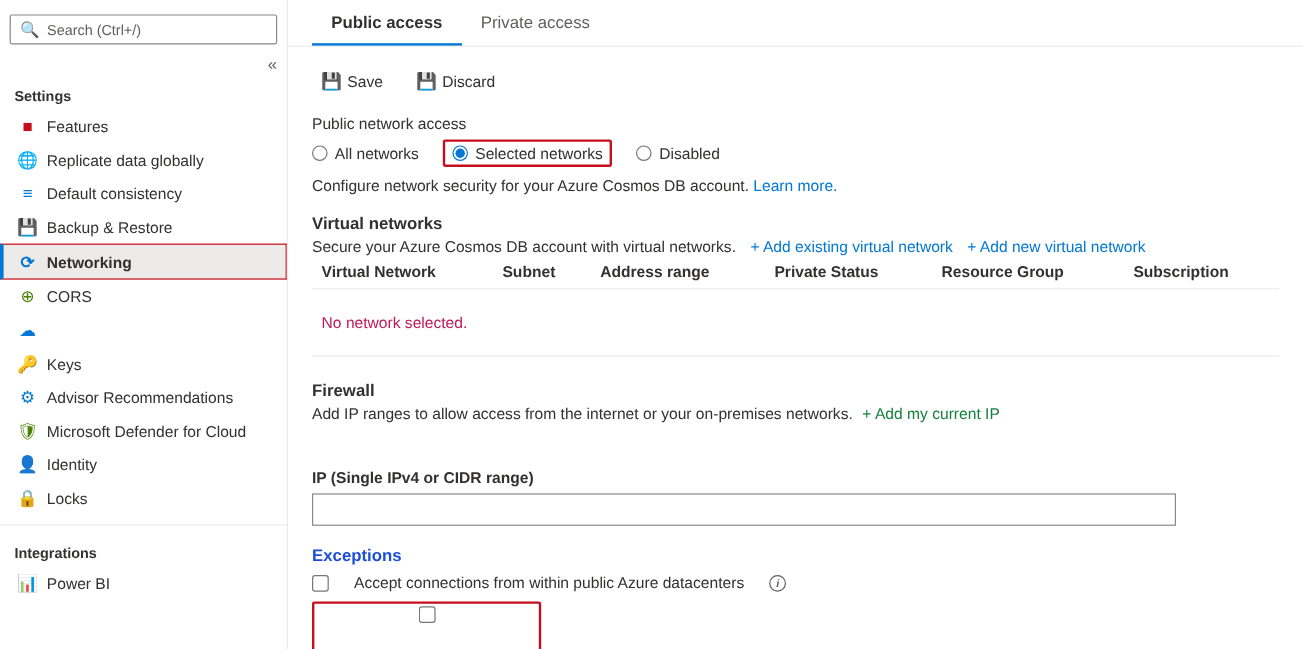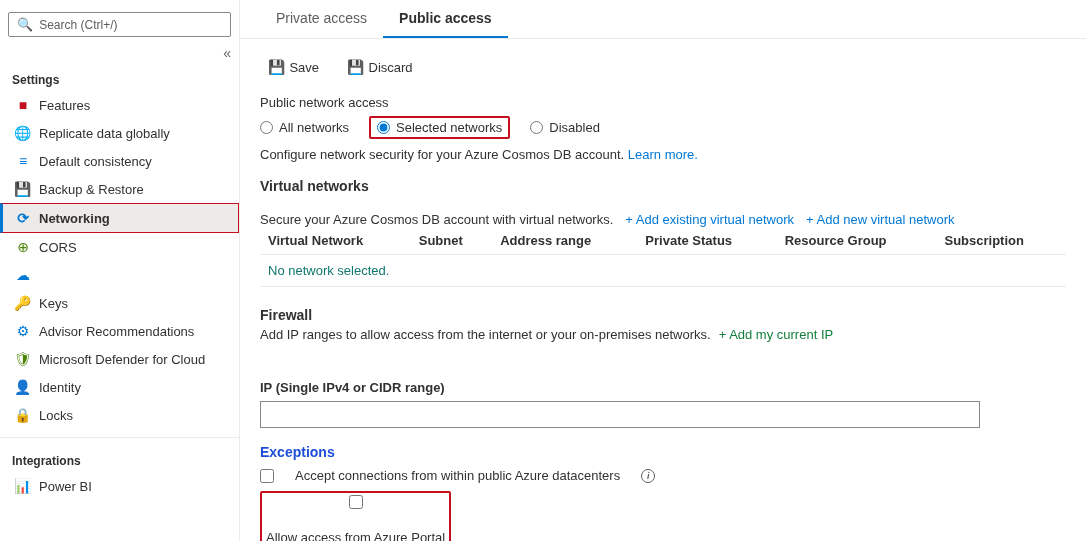--- a/index.html
+++ b/index.html
@@ -31,27 +31,27 @@
     .section-title { font-size: 13px; font-weight: 400; color: #323130; margin-bottom: 6px; }
     .radio-group { display: flex; align-items: center; gap: 20px; margin-bottom: 8px; }
     .radio-option { display: flex; align-items: center; gap: 6px; cursor: pointer; font-size: 13px; }
     .radio-option input[type="radio"] { accent-color: #0078d4; }
     .selected-networks-box { border: 2px solid #c50f1f; border-radius: 2px; padding: 2px 6px; display: flex; align-items: center; gap: 6px; }
 
     .help-text { font-size: 13px; color: #323130; margin-bottom: 16px; }
     .help-text a { color: #0078d4; text-decoration: none; }
 
     .vnet-section { margin-bottom: 20px; }
-    .vnet-header { font-size: 14px; font-weight: 600; color: #323130; margin-bottom: 18px; }
+    .vnet-header { font-size: 14px; font-weight: 600; color: #323130; margin-bottom: 4px; }
     .vnet-desc { display: flex; align-items: center; gap: 12px; font-size: 13px; color: #323130; margin-bottom: 0; flex-wrap: wrap; }
     .vnet-desc a { color: #0078d4; text-decoration: none; }
 
     .vnet-table { width: 100%; border-collapse: collapse; }
     .vnet-table th { font-size: 13px; font-weight: 600; color: #323130; text-align: left; padding: 6px 8px; border-bottom: 1px solid #edebe9; white-space: nowrap; }
-    .vnet-table td { font-size: 13px; color: #0f766e; padding: 8px 8px; border-bottom: 1px solid #edebe9; }
+    .vnet-table td { font-size: 13px; color: #be185d; padding: 20px 8px; border-bottom: 1px solid #edebe9; }
     .no-network { color: #605e5c; font-style: normal; font-size: 13px; }
 
     .firewall-section { margin-bottom: 16px; }
     .firewall-header { font-size: 14px; font-weight: 600; color: #323130; margin-bottom: 4px; }
     .firewall-desc { display: flex; align-items: center; gap: 8px; font-size: 13px; color: #323130; margin-bottom: 12px; }
     .firewall-desc a { color: #15803d; text-decoration: none; }
 
     .ip-label { font-size: 13px; font-weight: 600; color: #323130; margin-bottom: 6px; margin-top: 38px; }
     .ip-input { width: 100%; max-width: 720px; border: 1px solid #8a8886; padding: 5px 8px; font-size: 13px; outline: none; }
 
@@ -128,22 +128,22 @@
   <div class="divider"></div>
   <div class="sidebar-section-label">Integrations</div>
   <div class="sidebar-item">
     <span class="item-icon" style="color:#f2c811;">📊</span>
     <span class="item-label">Power BI</span>
   </div>
 </div>
 
 <div class="main">
   <div class="tabs">
+    <div class="tab active">Public access</div>
     <div class="tab">Private access</div>
-    <div class="tab active">Public access</div>
   </div>
 
   <div class="content">
 
     <div class="toolbar">
       <button class="toolbar-btn">
         <span class="btn-icon">💾</span>
         <span>Save</span>
       </button>
       <button class="toolbar-btn">

